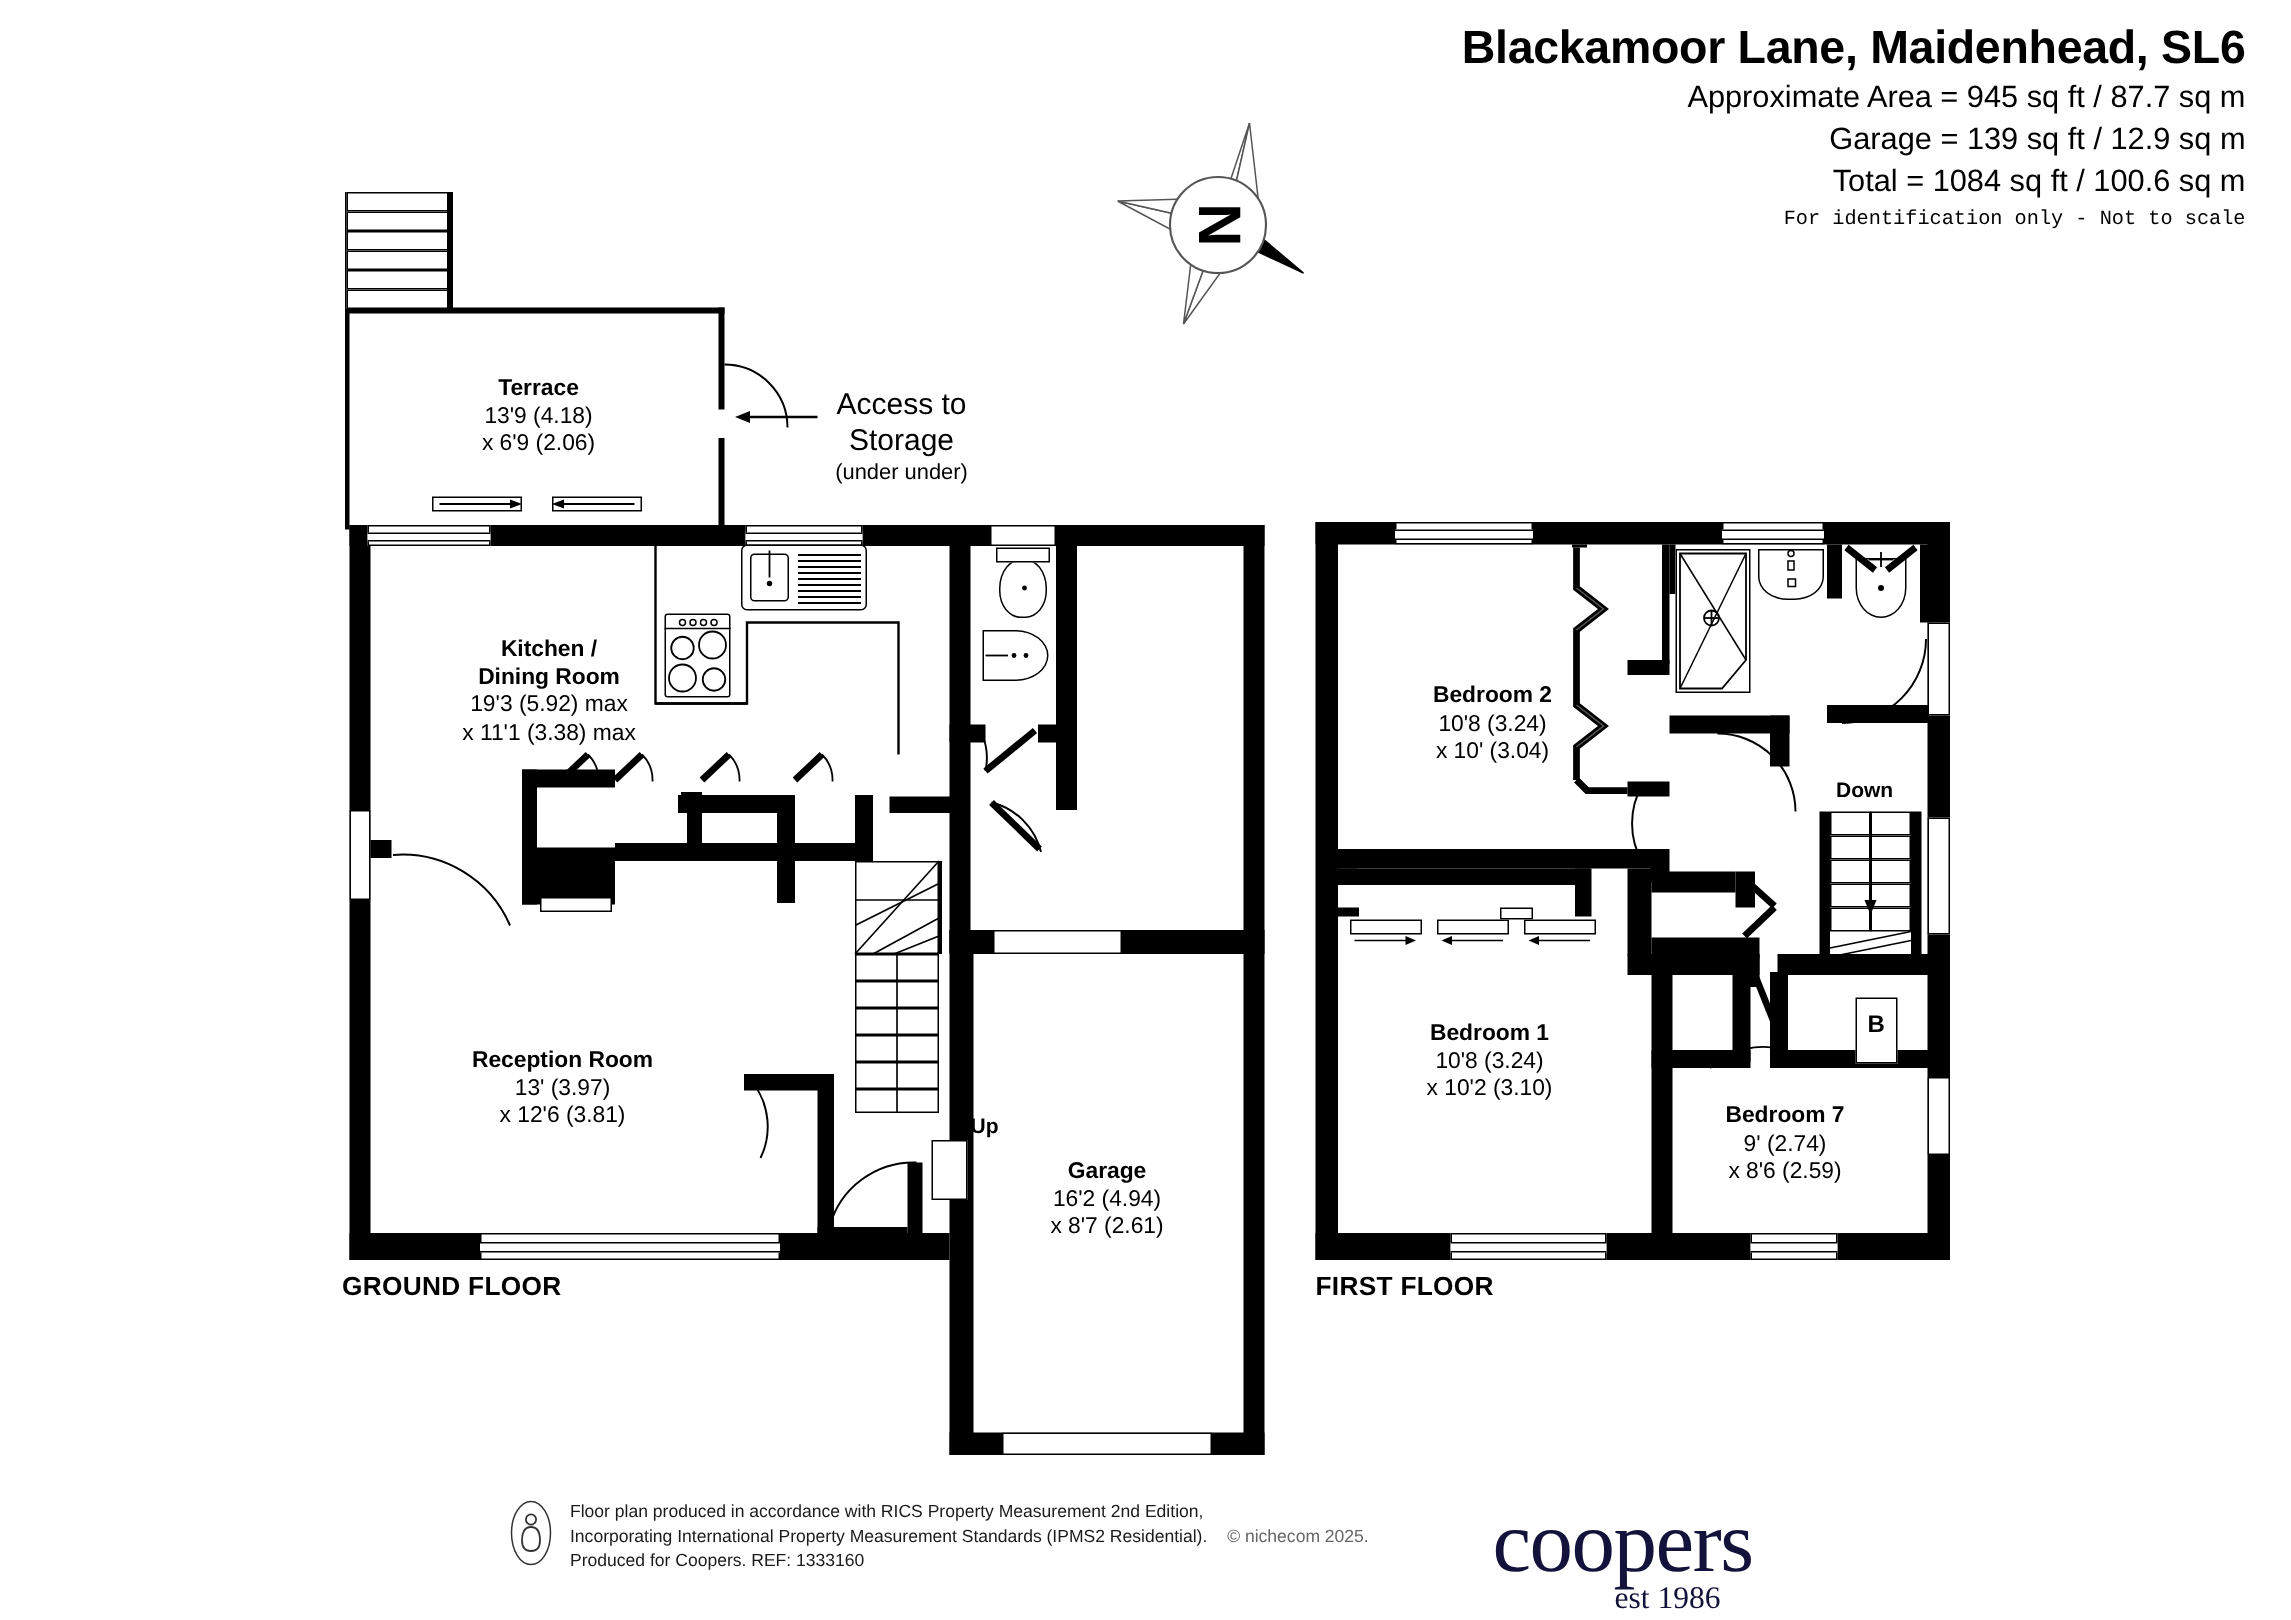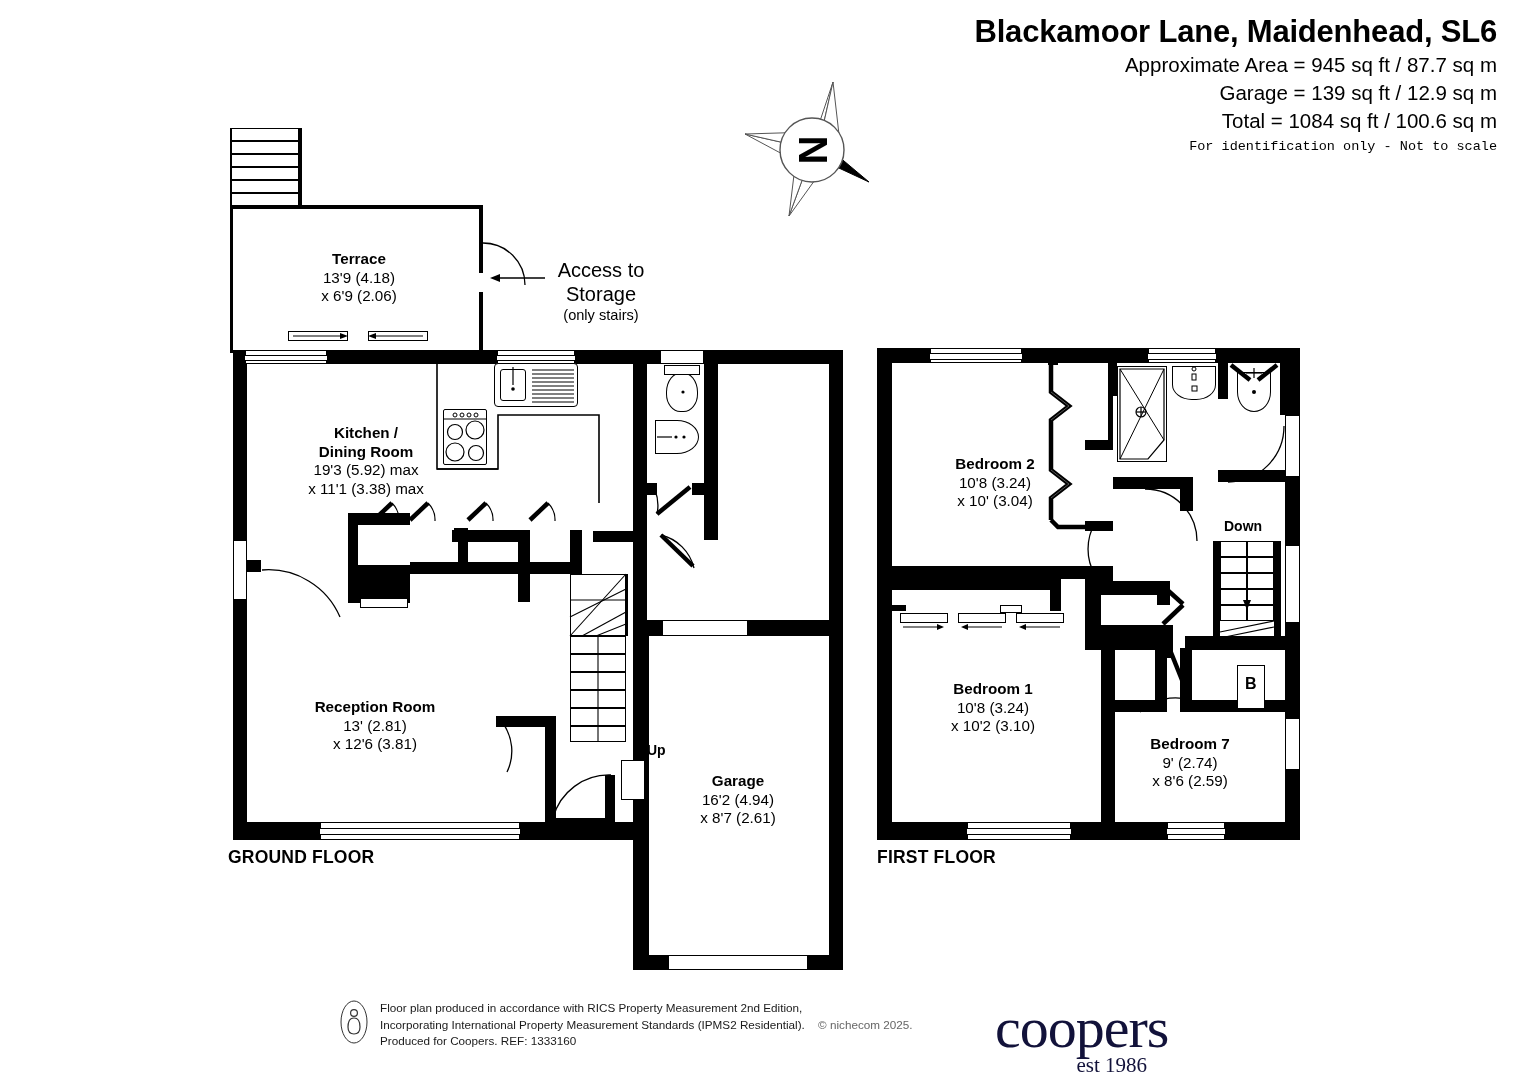--- a/index.html
+++ b/index.html
@@ -89,21 +89,21 @@
 
   <div class="abs room" style="left:288px;top:250px;width:142px;">
     <div class="nm">Terrace</div>
     <div class="dim">13'9 (4.18)</div>
     <div class="dim">x 6'9 (2.06)</div>
   </div>
 
   <div class="abs note" style="left:546px;top:258px;width:110px;">
     <div class="nb">Access to</div>
     <div class="nb">Storage</div>
-    <div class="nn">(only stairs)</div>
+    <div class="nn">(under under)</div>
   </div>
   <svg class="ov" width="900" height="1000">
     <line x1="545" y1="278" x2="494" y2="278" stroke="#000" stroke-width="1.7"></line>
     <polygon points="490,278 500,274 500,282" fill="#000"></polygon>
     <path d="M483,243 A42,42 0 0 1 525,285" fill="none" stroke="#000" stroke-width="1.3"></path>
     <line x1="483" y1="285" x2="525" y2="285" stroke="#000" stroke-width="0"></line>
   </svg>
 
   <div class="thin" style="left:288px;top:331px;width:60px;height:10px;"></div>
   <div class="thin" style="left:368px;top:331px;width:60px;height:10px;"></div>
@@ -230,21 +230,21 @@
   </svg>
 
   <div class="w" style="left:247px;top:560px;width:14px;height:12px;"></div>
   <svg class="ov" width="900" height="1000">
     <path d="M262,570 A78,78 0 0 1 340,617" fill="none" stroke="#000" stroke-width="1.3"></path>
     <line x1="262" y1="570" x2="262" y2="617" stroke="#000" stroke-width="0"></line>
   </svg>
 
   <div class="abs room" style="left:251px;top:698px;width:248px;">
     <div class="nm">Reception Room</div>
-    <div class="dim">13' (2.81)</div>
+    <div class="dim">13' (3.97)</div>
     <div class="dim">x 12'6 (3.81)</div>
   </div>
 
   <div class="w" style="left:496px;top:716px;width:60px;height:11px;"></div>
   <div class="w" style="left:545px;top:716px;width:11px;height:110px;"></div>
   <svg class="ov" width="900" height="1000">
     <path d="M502,722 A48,48 0 0 1 507,772" fill="none" stroke="#000" stroke-width="1.3"></path>
   </svg>
 
   <div class="w" style="left:545px;top:818px;width:60px;height:22px;"></div>

